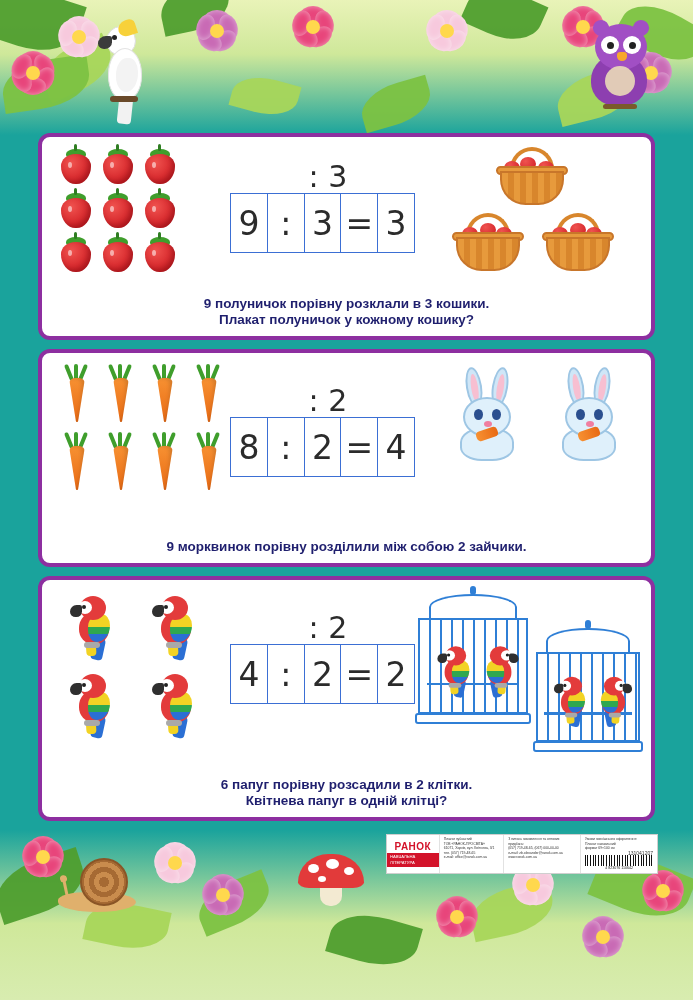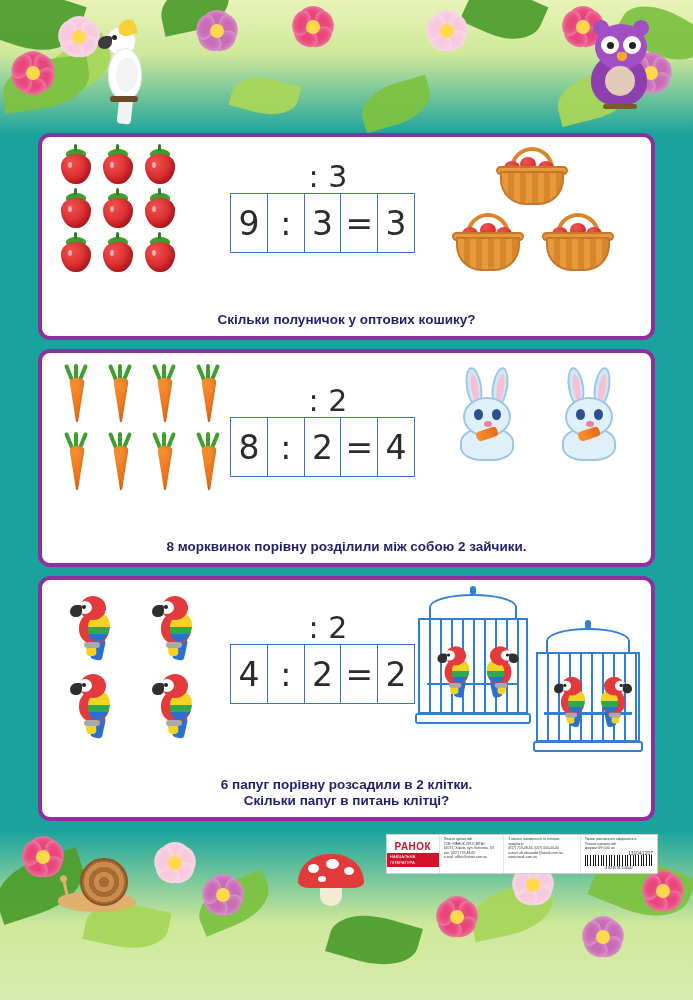--- a/index.html
+++ b/index.html
@@ -507,21 +507,22 @@
           <div class="handle"></div>
           <div class="fruit" style="left:10px;"></div>
             <div class="fruit" style="left:28px;bottom:34px;"></div>
             <div class="fruit" style="left:44px;"></div>
           <div class="rim"></div>
             <div class="bowl"></div>
         </div>
       </div>
 
       <div class="caption">
-        <span class="ln">Скільки полуничок у оптових кошику?</span>
+        <span class="ln">9 полуничок порівну розклали в 3 кошики.</span>
+        <span class="ln">Плакат полуничок у кожному кошику?</span>
       </div>
     </div>
   </div>
 
   <div class="panel p2">
     <div class="panel-inner">
 
       <div class="items" style="left:18px; top:10px; grid-template-columns:repeat(4,42px); grid-template-rows:repeat(2,66px);">
         <div class="carrot">
             <div class="tops">
@@ -625,21 +626,21 @@
           <div class="body"></div>
             <div class="head"></div>
           <div class="eye l"></div>
             <div class="eye r"></div>
             <div class="nose"></div>
           <div class="carrot2"></div>
         </div>
       </div>
 
       <div class="caption">
-        <span class="ln">8 морквинок порівну розділили між собою 2 зайчики.</span>
+        <span class="ln">9 морквинок порівну розділили між собою 2 зайчики.</span>
       </div>
     </div>
   </div>
 
   <div class="panel p3">
     <div class="panel-inner">
 
       <div class="items" style="left:24px; top:14px; grid-template-columns:repeat(2,80px); grid-template-rows:repeat(2,76px);">
         <div class="macaw">
           <div class="tail"></div>
@@ -754,21 +755,21 @@
               <div class="head"></div>
               <div class="face"></div>
               <div class="beak"></div>
               <div class="eye"></div>
             </div>
         </div>
       </div>
 
       <div class="caption">
         <span class="ln">6 папуг порівну розсадили в 2 клітки.</span>
-        <span class="ln">Скільки папуг в питань клітці?</span>
+        <span class="ln">Квітнева папуг в одній клітці?</span>
       </div>
     </div>
   </div>
 
   <div class="band band-bottom">
     <div class="leaf d" style="left:-6px;top:30px;width:92px;height:52px;transform:rotate(-18deg);"></div>
     <div class="leaf l" style="left:86px;top:74px;width:82px;height:44px;transform:rotate(12deg);"></div>
     <div class="leaf" style="left:196px;top:52px;width:76px;height:42px;transform:rotate(-22deg);"></div>
     <div class="leaf d" style="left:330px;top:86px;width:88px;height:48px;transform:rotate(16deg);"></div>
     <div class="leaf l" style="left:470px;top:58px;width:84px;height:46px;transform:rotate(-12deg);"></div>

